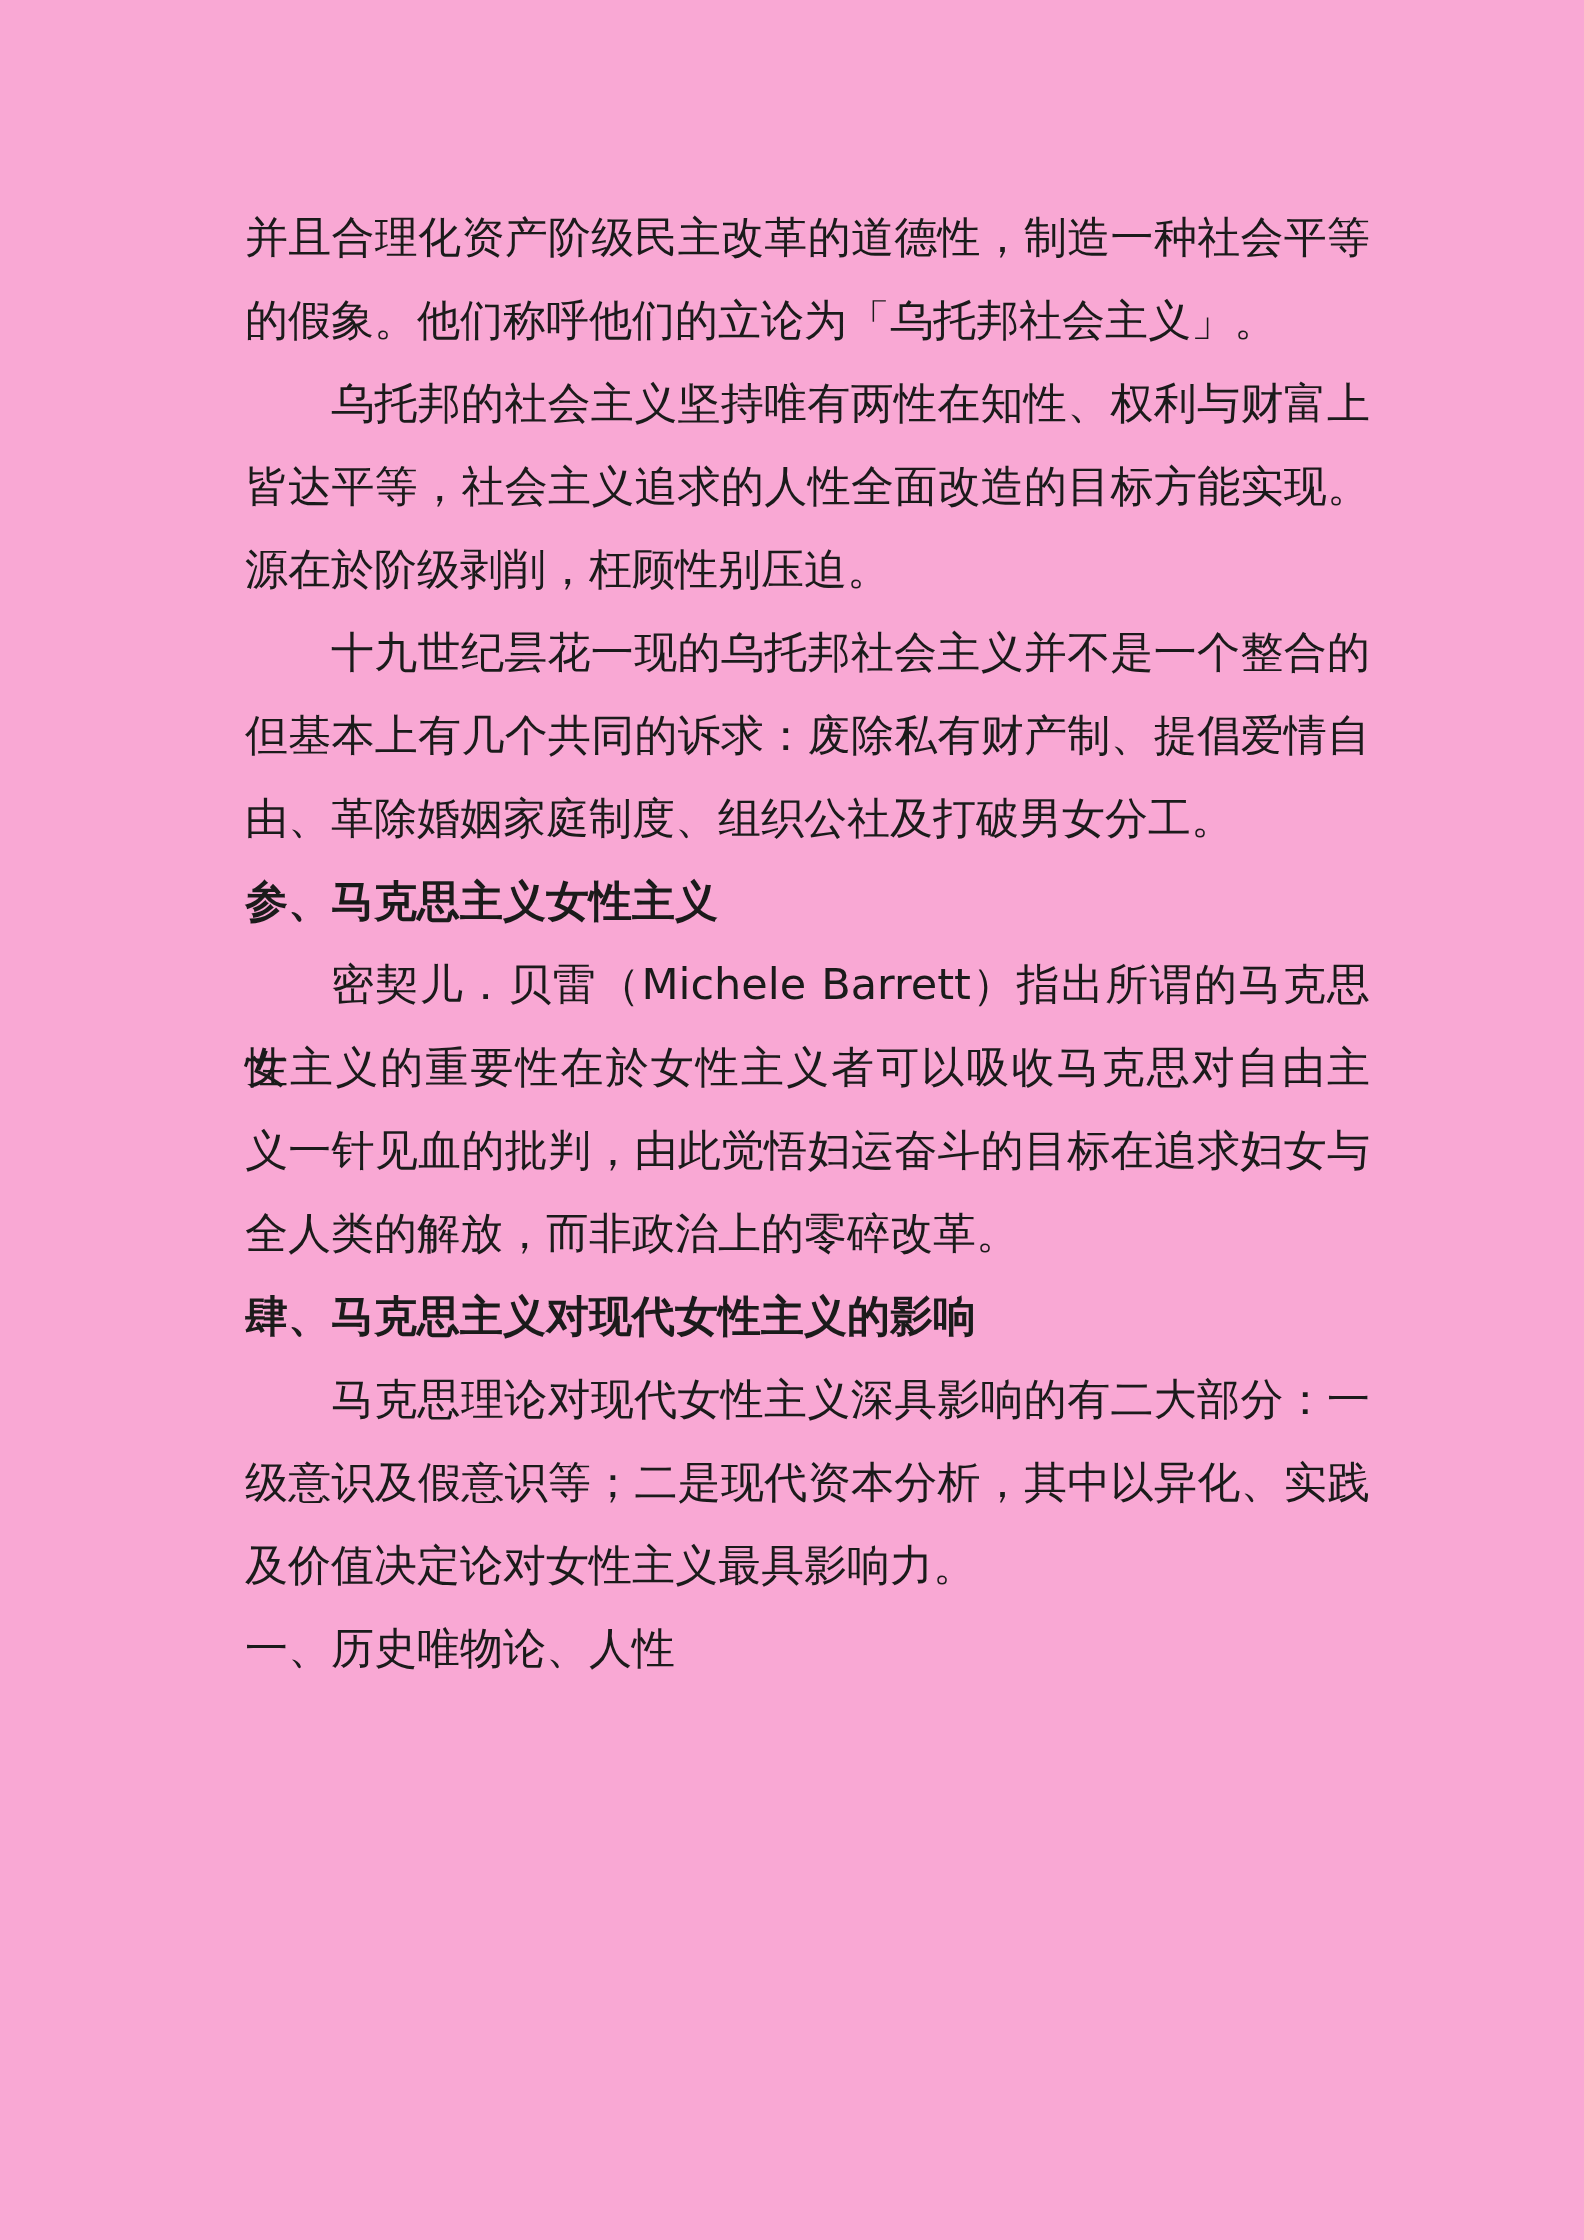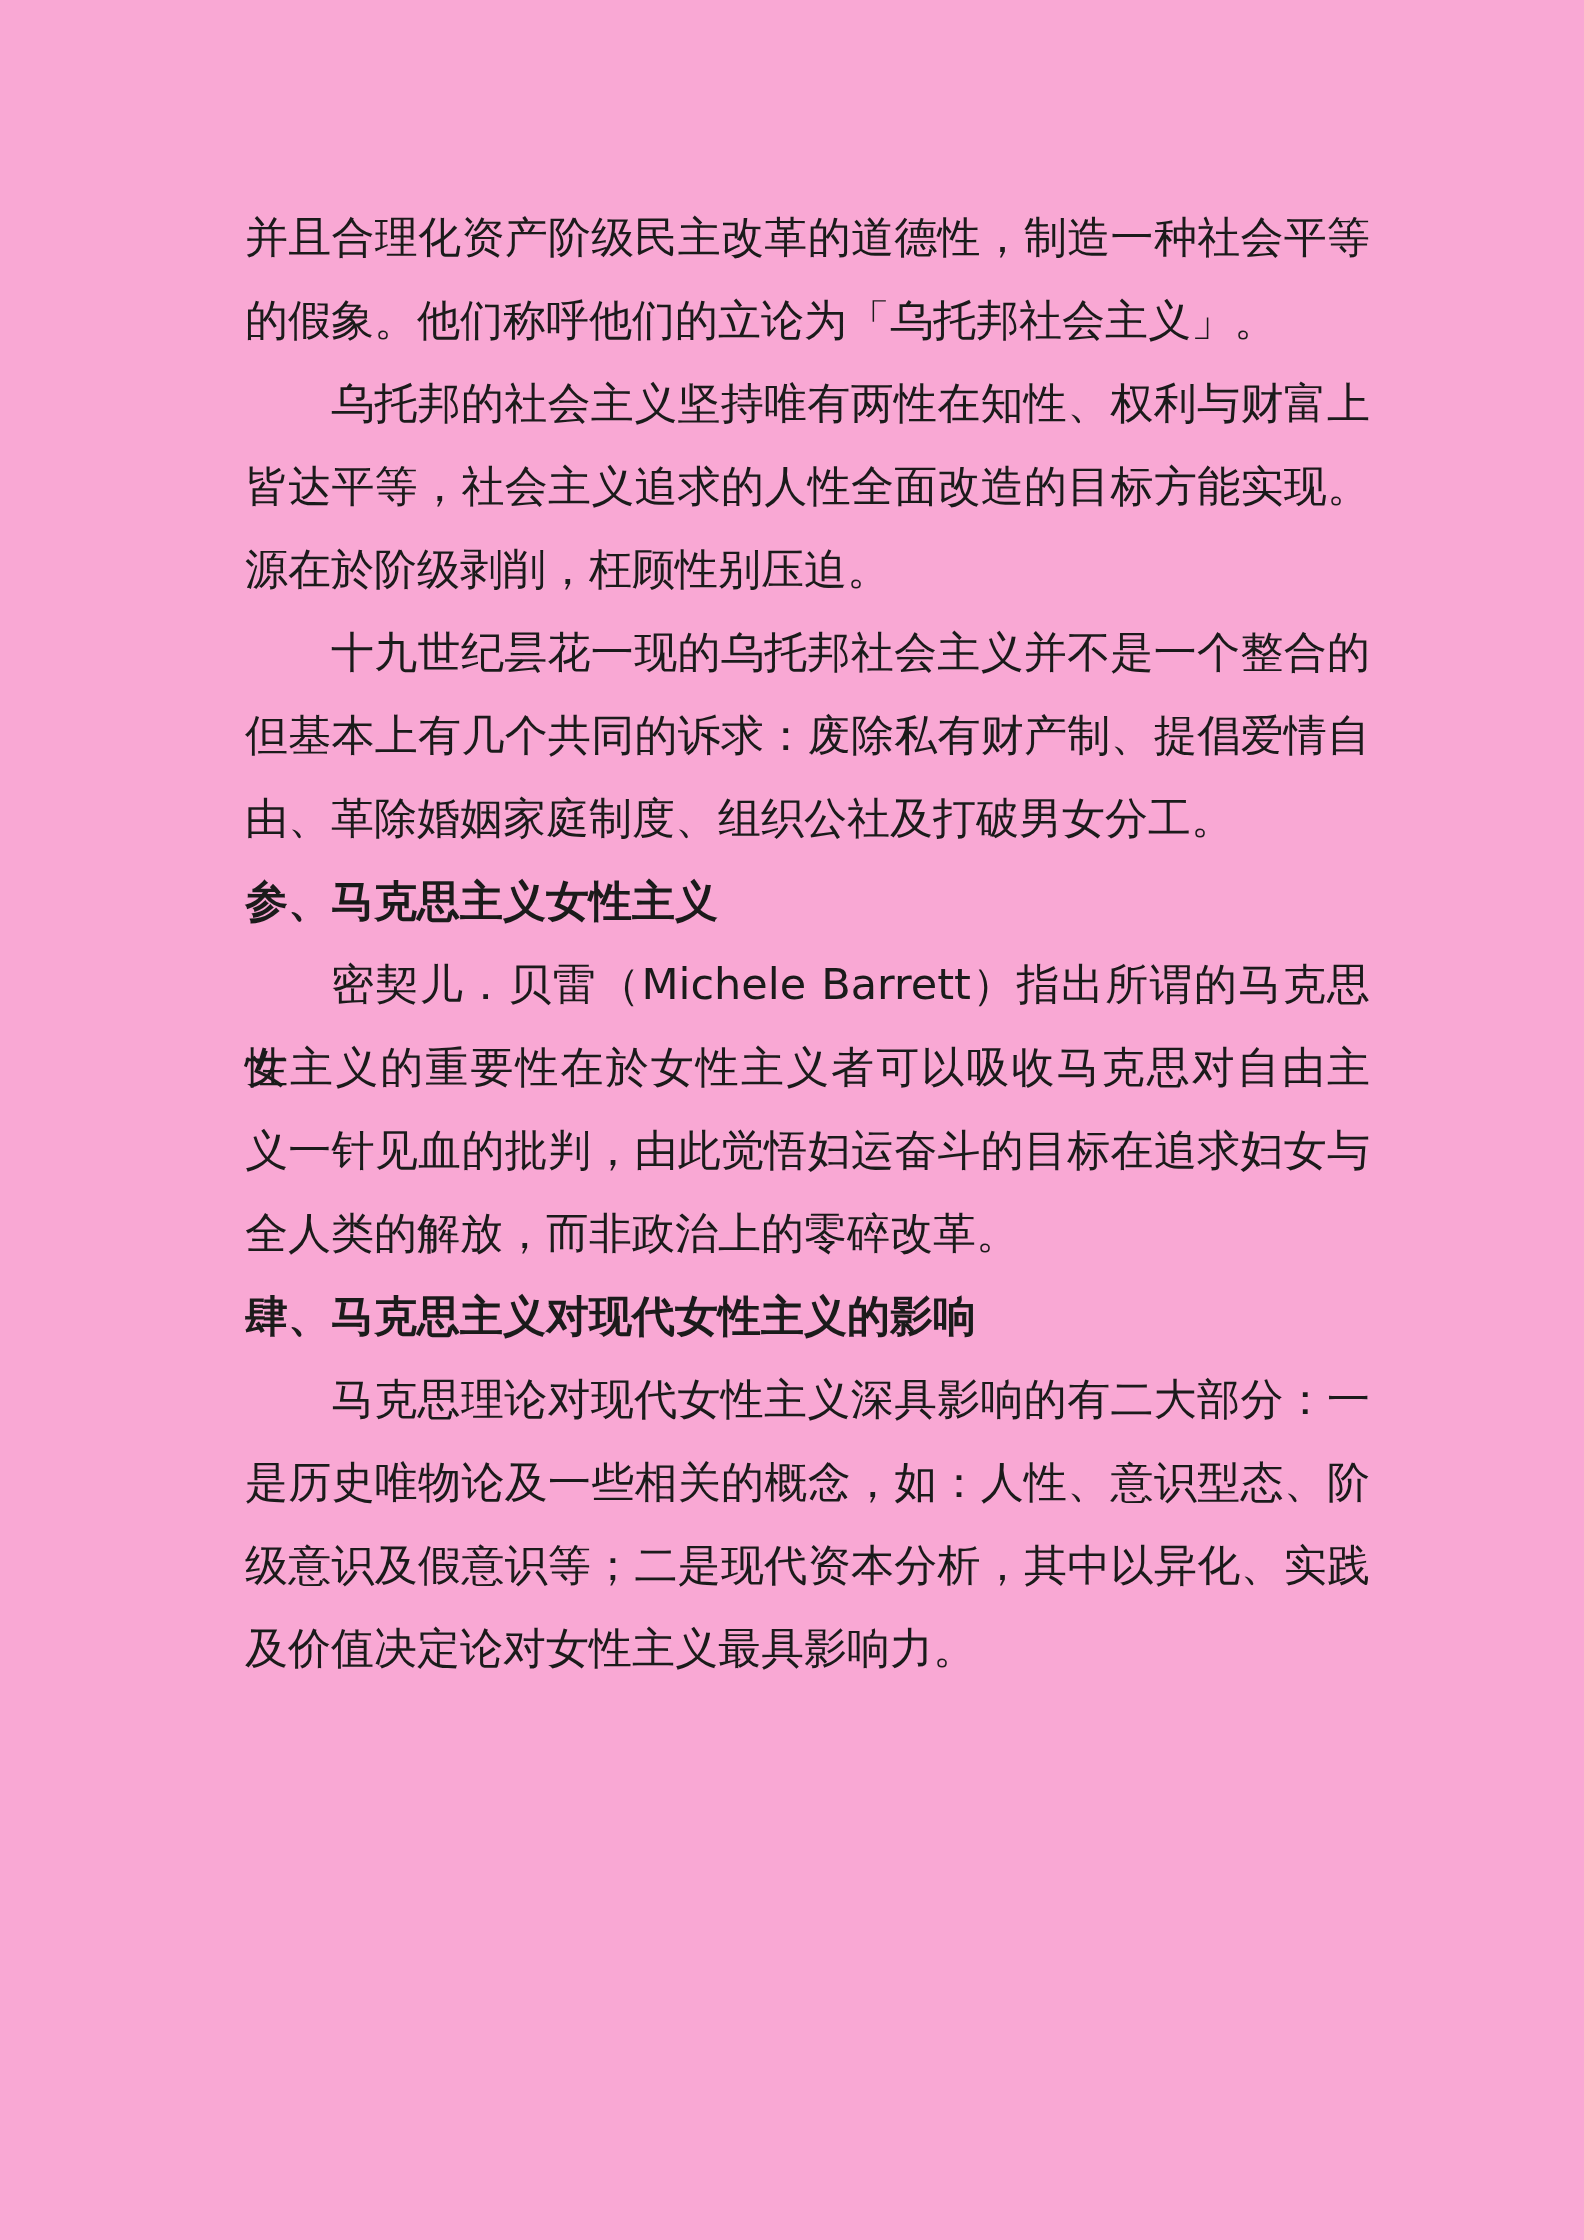--- a/index.html
+++ b/index.html
@@ -57,17 +57,17 @@
     <div class="line j ind">十九世纪昙花一现的乌托邦社会主义并不是一个整合的</div>
     <div class="line j">但基本上有几个共同的诉求：废除私有财产制、提倡爱情自</div>
     <div class="line">由、革除婚姻家庭制度、组织公社及打破男女分工。</div>
     <div class="line h">参、马克思主义女性主义</div>
     <div class="line j ind">密契儿．贝雷（Michele Barrett）指出所谓的马克思女</div>
     <div class="line j">性主义的重要性在於女性主义者可以吸收马克思对自由主</div>
     <div class="line j">义一针见血的批判，由此觉悟妇运奋斗的目标在追求妇女与</div>
     <div class="line">全人类的解放，而非政治上的零碎改革。</div>
     <div class="line h">肆、马克思主义对现代女性主义的影响</div>
     <div class="line j ind">马克思理论对现代女性主义深具影响的有二大部分：一</div>
-    <div class="line j">是历史唯物论及一些相关的概念，如：人性、意识型态、阶</div>
     <div class="line j">级意识及假意识等；二是现代资本分析，其中以异化、实践</div>
     <div class="line">及价值决定论对女性主义最具影响力。</div>
+    <div class="line">一、历史唯物论、人性</div>
   </div>
 </div>
 
 </body></html>

